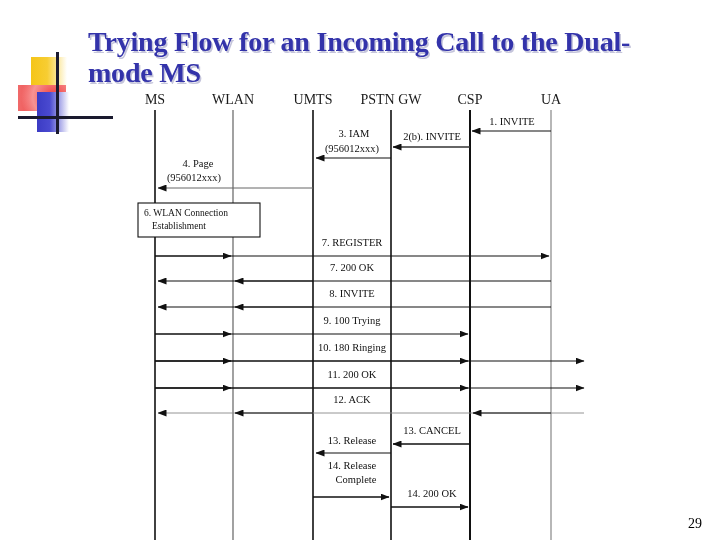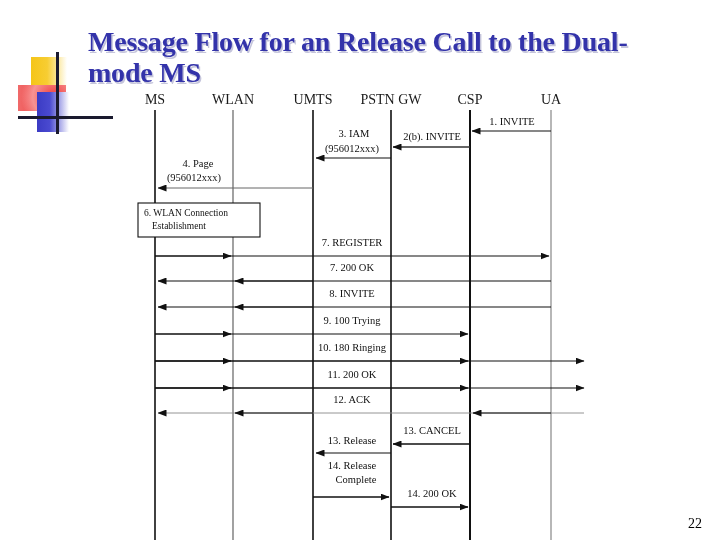--- a/index.html
+++ b/index.html
@@ -128,21 +128,21 @@
 
 <div id="logo">
   <div class="sq-yellow"></div>
   <div class="sq-red"></div>
   <div class="sq-red2"></div>
   <div class="sq-blue"></div>
   <div class="cross-v"></div>
   <div class="cross-h"></div>
 </div>
 
-<div id="title">Message Flow for an Release Call to the Dual-mode MS</div>
+<div id="title">Trying Flow for an Incoming Call to the Dual-mode MS</div>
 
 <div id="diagram">
   <svg width="720" height="540" viewBox="0 0 720 540" xmlns="http://www.w3.org/2000/svg">
     <defs>
       <marker id="arrowR" markerWidth="9" markerHeight="7" refX="8.5" refY="3.5" orient="auto" markerUnits="userSpaceOnUse">
         <path d="M0,0 L9,3.5 L0,7 z" fill="#111111"></path>
       </marker>
       <marker id="arrowL" markerWidth="9" markerHeight="7" refX="8.5" refY="3.5" orient="auto" markerUnits="userSpaceOnUse">
         <path d="M0,0 L9,3.5 L0,7 z" fill="#111111"></path>
       </marker>
@@ -228,13 +228,13 @@
     </g>
 
     <g>
       <rect x="138" y="203" width="122" height="34" fill="#ffffff" stroke="#111111" stroke-width="1.1"></rect>
       <text class="box-label" x="144" y="216">6. WLAN Connection</text>
       <text class="box-label" x="152" y="229">Establishment</text>
     </g>
   </svg>
 </div>
 
-<div id="page-number">22</div>
+<div id="page-number">29</div>
 
 </body></html>

